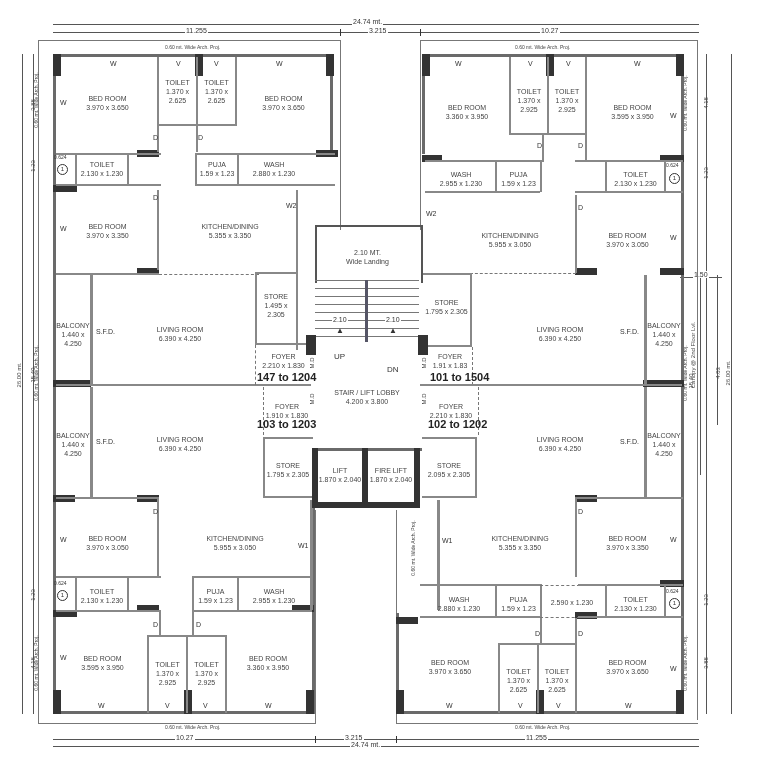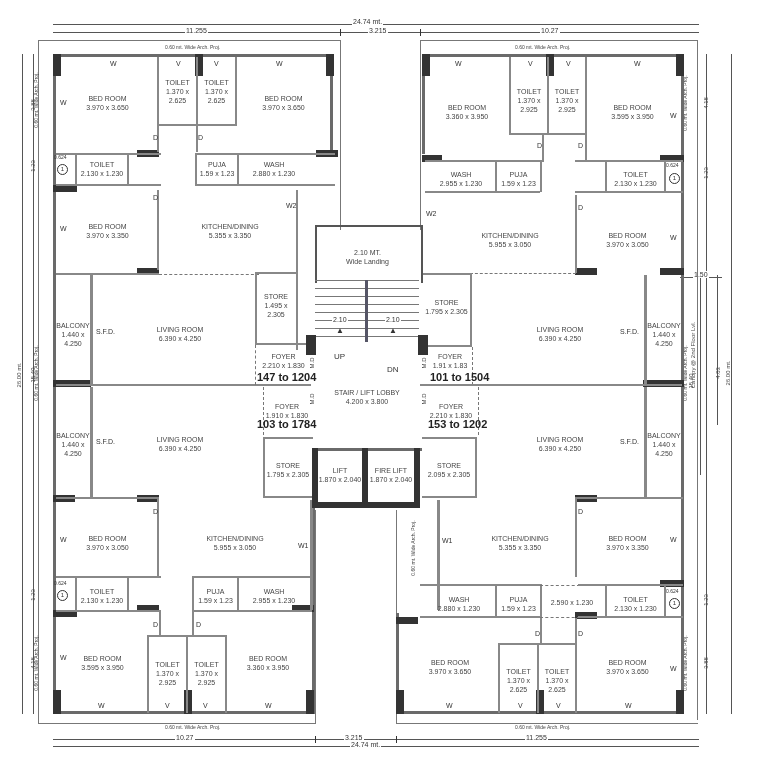--- a/index.html
+++ b/index.html
@@ -303,21 +303,21 @@
   <div class="room" style="left:423px;top:298px;width:47px;"><span class="nm">STORE</span><span class="dm">1.795 x 2.305</span></div>
   <div class="room" style="left:510px;top:325px;width:100px;"><span class="nm">LIVING ROOM</span><span class="dm">6.390 x 4.250</span></div>
   <span class="lbl" style="left:620px;top:328px;">S.F.D.</span>
   <div class="room" style="left:647px;top:321px;width:34px;"><span class="nm">BALCONY</span><span class="dm">1.440 x
 4.250</span></div>
   <div class="room" style="left:425px;top:352px;width:50px;"><span class="nm">FOYER</span><span class="dm">1.91 x 1.83</span></div>
   <span class="unit" style="left:430px;top:371px;">101 to 1504</span>
   <span class="vt" style="left:418px;top:360px;">M.D</span>
 
   <div class="room" style="left:263px;top:402px;width:48px;"><span class="nm">FOYER</span><span class="dm">1.910 x 1.830</span></div>
-  <span class="unit" style="left:257px;top:418px;">103 to 1784</span>
+  <span class="unit" style="left:257px;top:418px;">103 to 1203</span>
   <span class="vt" style="left:306px;top:396px;">M.D</span>
   <div class="room" style="left:56px;top:431px;width:34px;"><span class="nm">BALCONY</span><span class="dm">1.440 x
 4.250</span></div>
   <span class="lbl" style="left:96px;top:438px;">S.F.D.</span>
   <div class="room" style="left:130px;top:435px;width:100px;"><span class="nm">LIVING ROOM</span><span class="dm">6.390 x 4.250</span></div>
   <div class="room" style="left:264px;top:461px;width:48px;"><span class="nm">STORE</span><span class="dm">1.795 x 2.305</span></div>
   <div class="room" style="left:60px;top:534px;width:95px;"><span class="nm">BED ROOM</span><span class="dm">3.970 x 3.050</span></div>
   <div class="room" style="left:185px;top:534px;width:100px;"><span class="nm">KITCHEN/DINING</span><span class="dm">5.955 x 3.050</span></div>
   <span class="lbl" style="left:298px;top:542px;">W1</span>
   <div class="circ" style="left:57px;top:590px;">1</div>
@@ -326,21 +326,21 @@
   <div class="room" style="left:194px;top:587px;width:43px;"><span class="nm">PUJA</span><span class="dm">1.59 x 1.23</span></div>
   <div class="room" style="left:239px;top:587px;width:70px;"><span class="nm">WASH</span><span class="dm">2.955 x 1.230</span></div>
   <div class="room" style="left:60px;top:654px;width:85px;"><span class="nm">BED ROOM</span><span class="dm">3.595 x 3.950</span></div>
   <div class="room" style="left:149px;top:660px;width:37px;"><span class="nm">TOILET</span><span class="dm">1.370 x
 2.925</span></div>
   <div class="room" style="left:188px;top:660px;width:37px;"><span class="nm">TOILET</span><span class="dm">1.370 x
 2.925</span></div>
   <div class="room" style="left:228px;top:654px;width:80px;"><span class="nm">BED ROOM</span><span class="dm">3.360 x 3.950</span></div>
 
   <div class="room" style="left:425px;top:402px;width:52px;"><span class="nm">FOYER</span><span class="dm">2.210 x 1.830</span></div>
-  <span class="unit" style="left:428px;top:418px;">153 to 1202</span>
+  <span class="unit" style="left:428px;top:418px;">102 to 1202</span>
   <span class="vt" style="left:418px;top:396px;">M.D</span>
   <div class="room" style="left:510px;top:435px;width:100px;"><span class="nm">LIVING ROOM</span><span class="dm">6.390 x 4.250</span></div>
   <span class="lbl" style="left:620px;top:438px;">S.F.D.</span>
   <div class="room" style="left:647px;top:431px;width:34px;"><span class="nm">BALCONY</span><span class="dm">1.440 x
 4.250</span></div>
   <div class="room" style="left:423px;top:461px;width:52px;"><span class="nm">STORE</span><span class="dm">2.095 x 2.305</span></div>
   <div class="room" style="left:470px;top:534px;width:100px;"><span class="nm">KITCHEN/DINING</span><span class="dm">5.355 x 3.350</span></div>
   <span class="lbl" style="left:442px;top:537px;">W1</span>
   <div class="room" style="left:580px;top:534px;width:95px;"><span class="nm">BED ROOM</span><span class="dm">3.970 x 3.350</span></div>
   <div class="room" style="left:424px;top:595px;width:70px;"><span class="nm">WASH</span><span class="dm">2.880 x 1.230</span></div>

